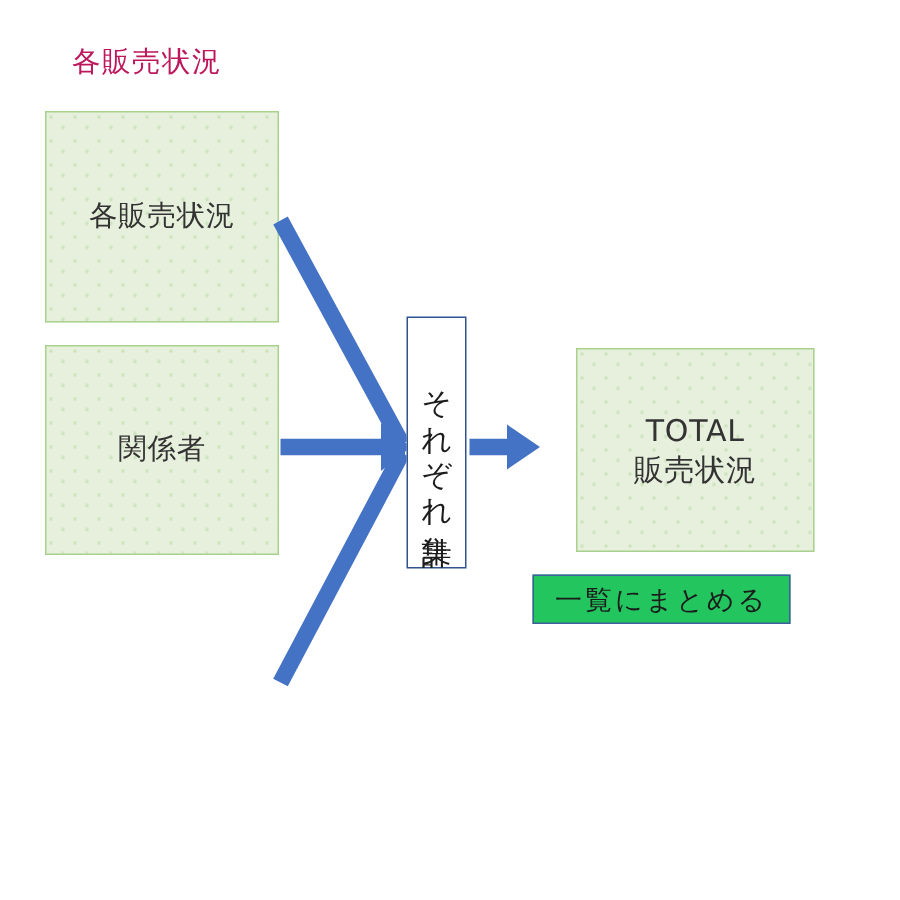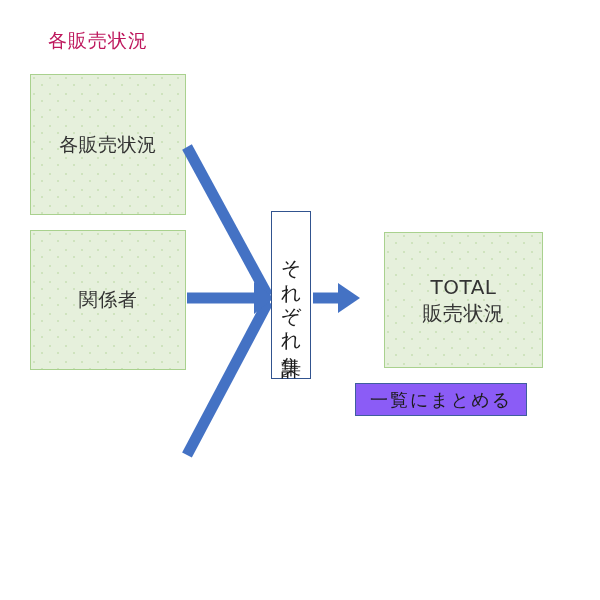--- a/index.html
+++ b/index.html
@@ -86,21 +86,21 @@
 
   
   #caption-box {
     position: absolute;
     left: 355px;
     top: 383px;
     width: 172px;
     height: 33px;
     box-sizing: border-box;
     border: 1px solid #3F5E9E;
-    background: #8b5cf6;
+    background: #22c55e;
     display: flex;
     align-items: center;
     justify-content: center;
   }
   #caption-box .label {
     font-family: "DejaVu Serif", "Liberation Serif", serif;
     font-size: 18px;
     letter-spacing: 2px;
     color: #1c1c1c;
   }

